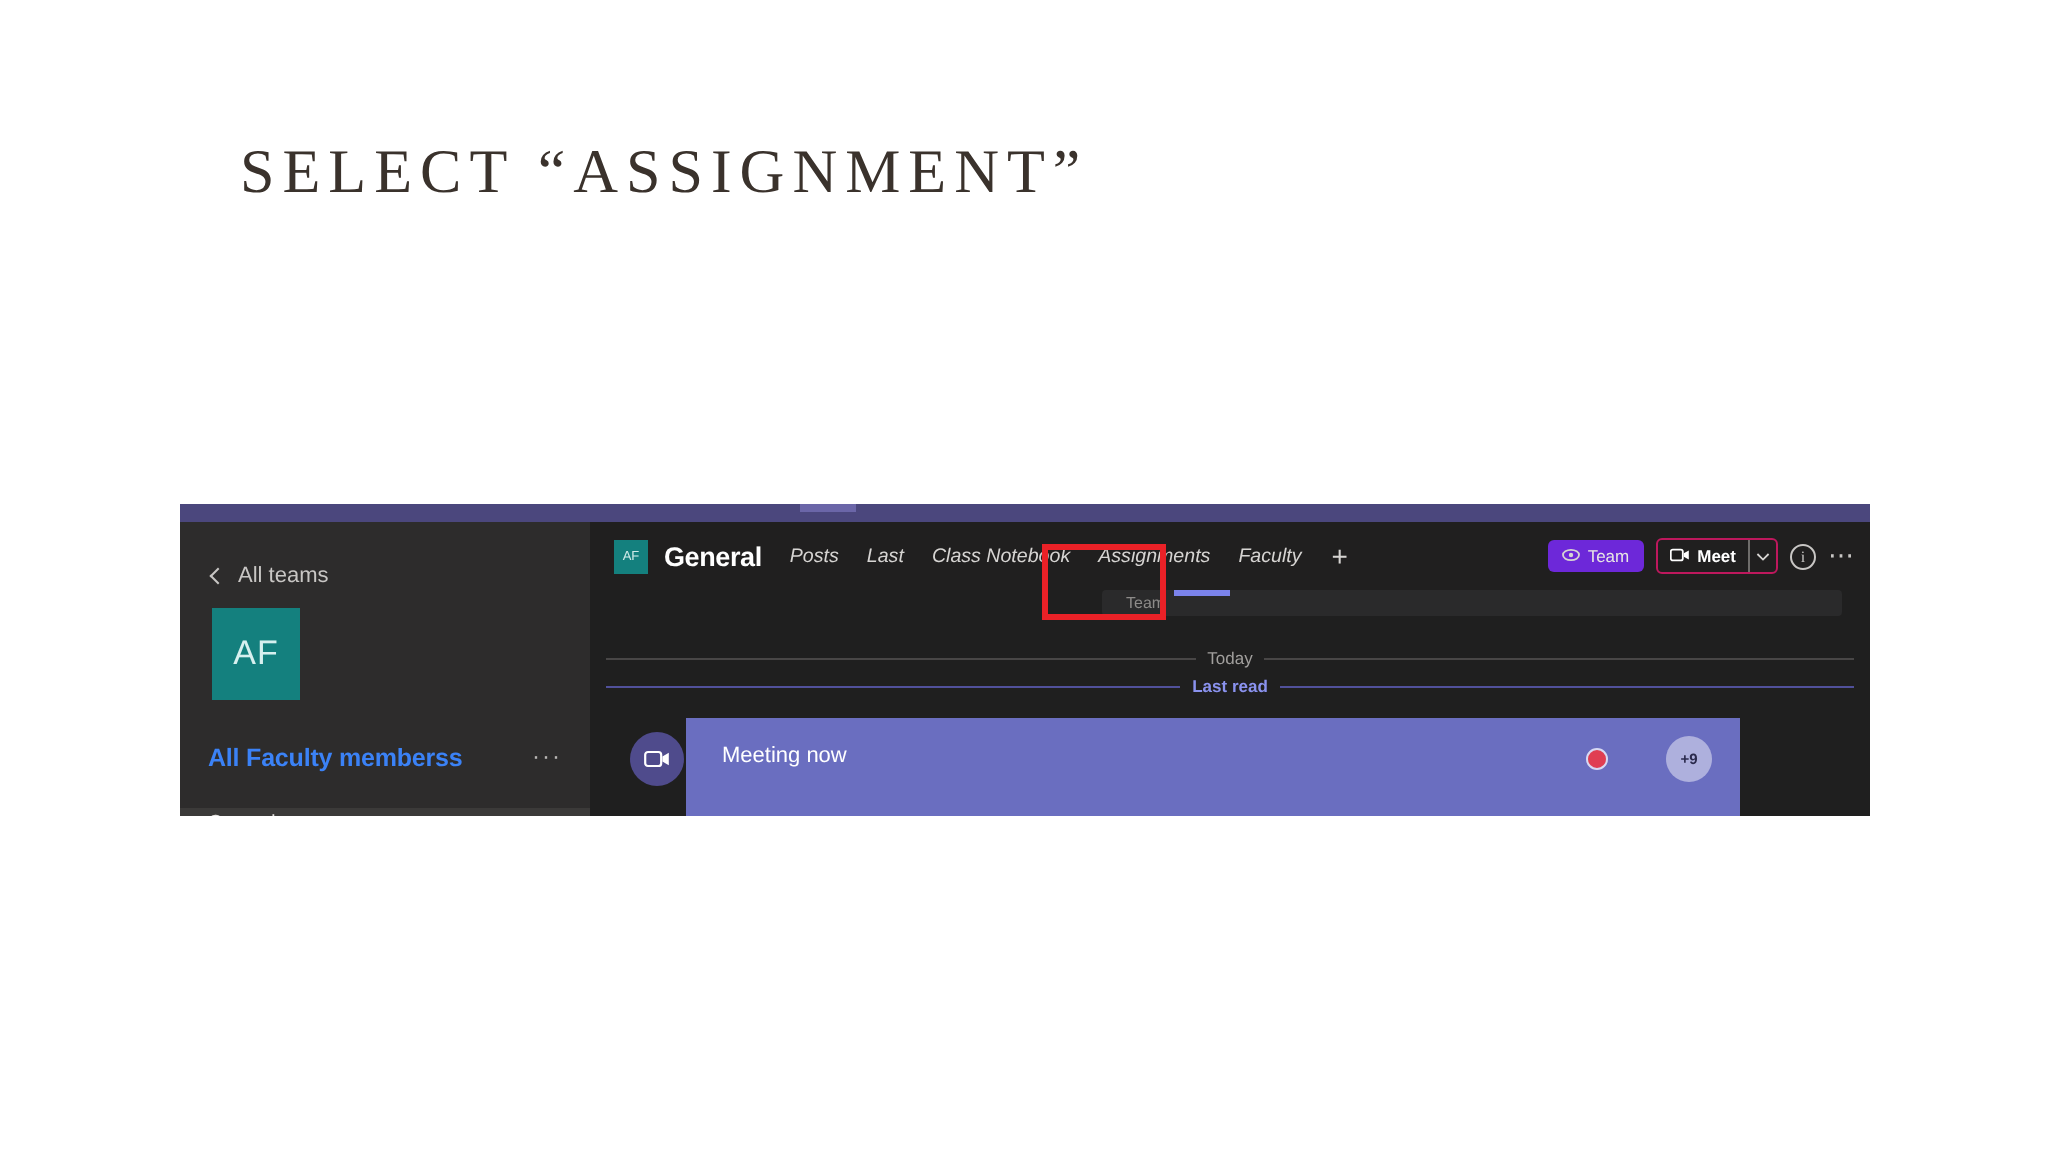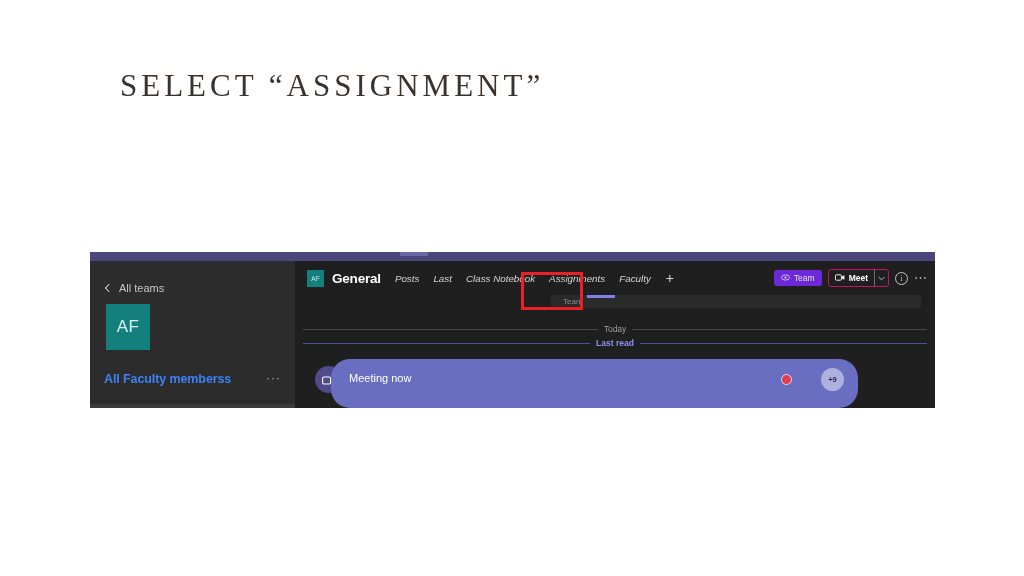--- a/index.html
+++ b/index.html
@@ -198,24 +198,23 @@
   .d-lastread .dlabel { color: #8a92ee; font-weight: bold; }
   .d-lastread .line { background: #50509a; }
 
   .meet-avatar {
     position: absolute; left: 20px; top: 105px;
     width: 27px; height: 27px; border-radius: 50%;
     background: #4f4b8c;
     display: flex; align-items: center; justify-content: center;
   }
   .meet-card {
-    position: absolute; left: 36px; top: 98px;
+    position: absolute; left: 48px; top: 98px;
     width: 527px; height: 49px;
     background: #6a6ec0;
-    border-radius: 19px;
   }
   .meet-card-title {
     position: absolute; left: 18px; top: 13px;
     color: #ffffff; font-size: 11px;
   }
   .rec-dot {
     position: absolute; right: 66px; top: 15px;
     width: 11px; height: 11px; border-radius: 50%;
     background: #e03e52;
     border: 1.5px solid #d8d9f2;

